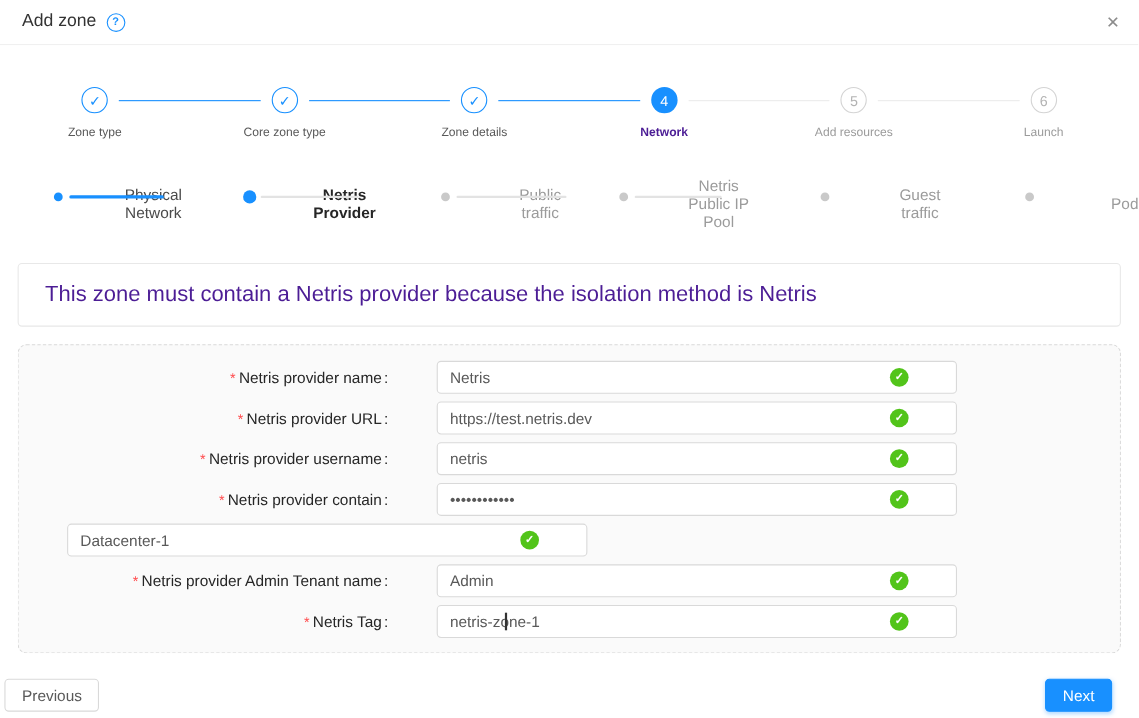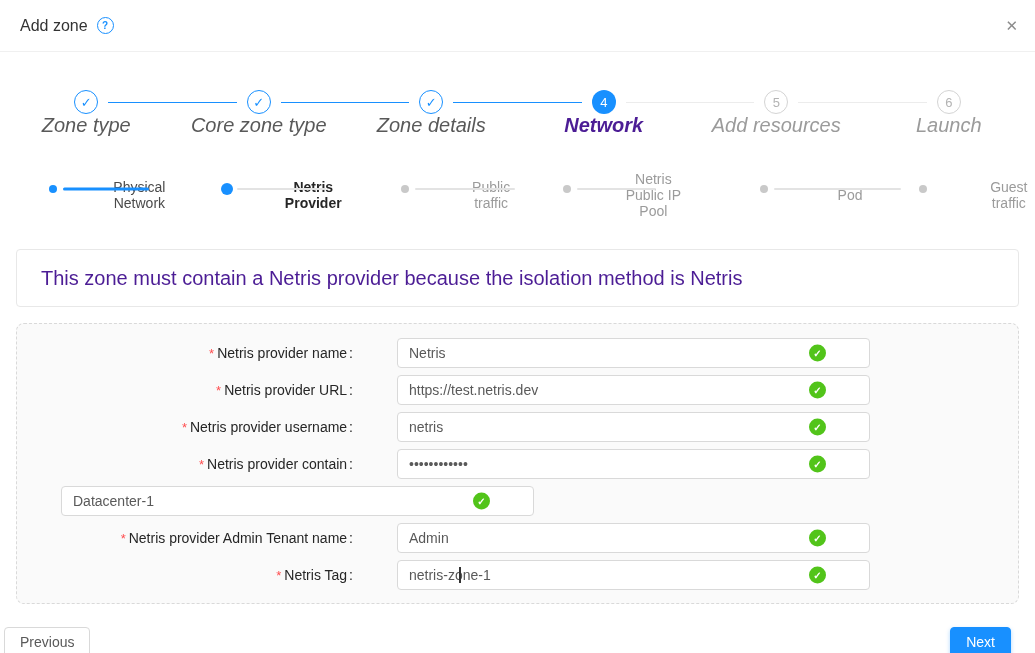--- a/index.html
+++ b/index.html
@@ -1,36 +1,36 @@
 <!DOCTYPE html>
 <html><head>
 <meta charset="utf-8">
 <style>
   * { margin:0; padding:0; box-sizing:border-box; }
   html,body { width:1035px; height:653px; background:#fff;
               font-family:"Liberation Sans", sans-serif; overflow:hidden; }
 
   
-  .header { height:52px; display:flex; align-items:center; padding:0 17px 0 20px;
+  .header { height:41px; display:flex; align-items:center; padding:0 17px 0 20px;
             border-bottom:1px solid #f0f0f0; }
   .title { font-size:16px; font-weight:500; color:#333; }
   .help-icon { margin-left:9px; width:17px; height:17px; border:1.5px solid #1890ff;
                border-radius:50%; color:#1890ff; font-size:10px; font-weight:700;
                display:flex; align-items:center; justify-content:center; cursor:pointer; }
   .close-icon { margin-left:auto; color:#8c8c8c; font-size:15px; cursor:pointer; line-height:1; }
 
   
   .steps-main { display:grid; grid-template-columns:repeat(6,1fr); margin-top:38px; }
   .step { position:relative; display:flex; flex-direction:column; align-items:center; }
   .step-icon { width:24px; height:24px; border-radius:50%; font-size:13px; z-index:1;
                display:flex; align-items:center; justify-content:center; background:#fff; }
   .step.finish  .step-icon { border:1.5px solid #1890ff; color:#1890ff; }
   .step.process .step-icon { background:#1890ff; color:#fff; }
   .step.wait    .step-icon { border:1.5px solid #d4d4d4; color:#b3b3b3; }
-  .step-label { font-size:20px;font-style:italic; }
+  .step-label { margin-top:12px; font-size:11px; }
   .step.finish  .step-label { color:#595959; }
   .step.process .step-label { color:#4c1d95; font-weight:600; }
   .step.wait    .step-label { color:#9b9b9b; }
   .step-tail { position:absolute; top:11.5px; left:calc(50% + 22px); width:calc(100% - 44px);
                height:1.5px; background:#ececec; }
   .step.finish .step-tail { background:#1890ff; }
   div.step:last-of-type .step-tail { display:none; }
 
   
   .steps-sub { display:grid; grid-template-columns:repeat(6,1fr); margin-top:22px; }
@@ -151,31 +151,31 @@
     </div>
     <div class="sub wait">
       <div class="sub-dotrow">
         <div class="sub-tail"></div>
         <div class="sub-dot"></div>
       </div>
       <div class="sub-label">Netris Public IP Pool</div>
     </div>
     <div class="sub wait">
       <div class="sub-dotrow">
+
+        <div class="sub-dot"></div>
+      </div>
+      <div class="sub-label">Guest traffic</div>
+    </div>
+    <div class="sub wait">
+      <div class="sub-dotrow">
         <div class="sub-tail"></div>
         <div class="sub-dot"></div>
       </div>
       <div class="sub-label">Pod</div>
-    </div>
-    <div class="sub wait">
-      <div class="sub-dotrow">
-
-        <div class="sub-dot"></div>
-      </div>
-      <div class="sub-label">Guest traffic</div>
     </div>
 </div>
 
 <div class="notice">
   <span class="notice-text">This zone must contain a Netris provider because the isolation method is Netris</span>
 </div>
 
 <div class="form-panel">
   <div class="form-row">
       <div class="field-label">

